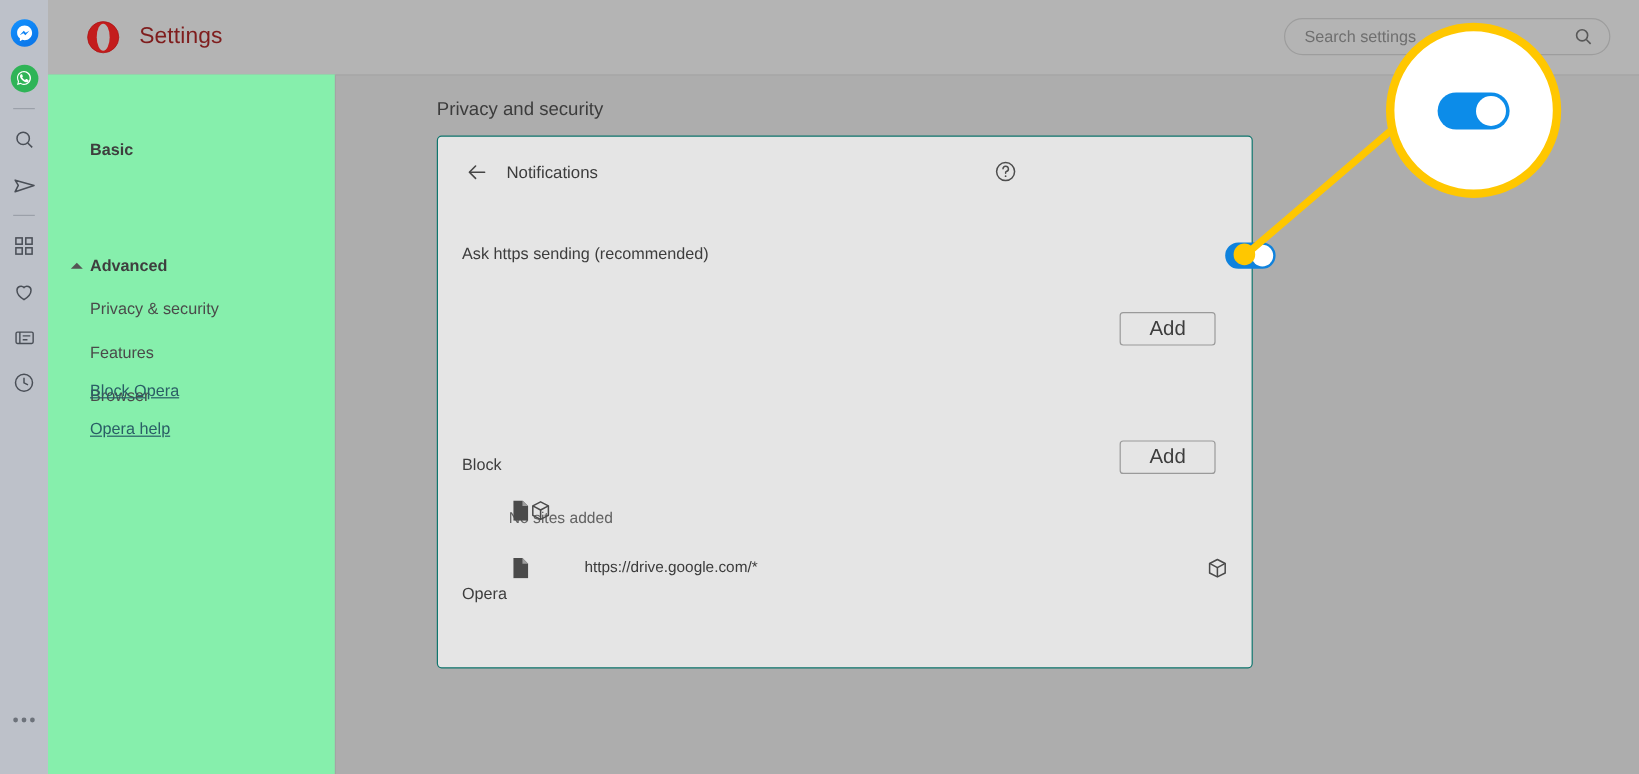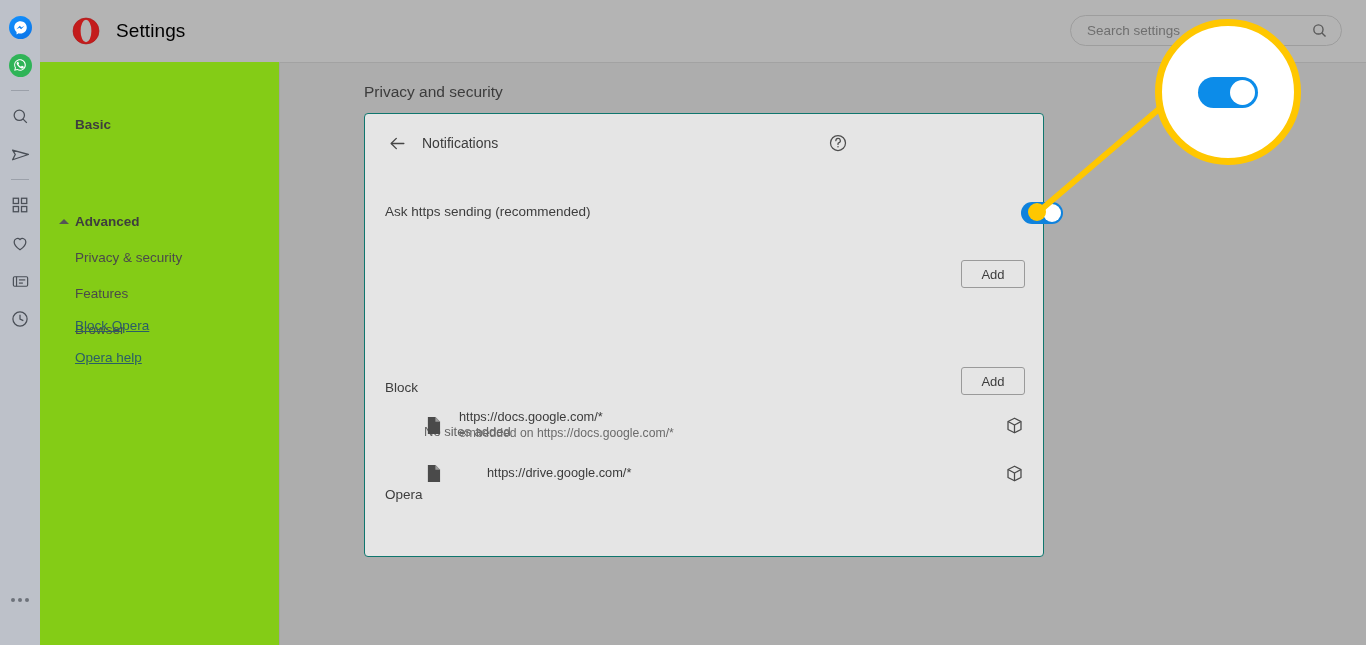--- a/index.html
+++ b/index.html
@@ -72,21 +72,21 @@
     border-bottom: 1px solid #a2a2a2;
     display: flex; align-items: center;
   }
   #opera-logo {
     margin-left: 32px;
     width: 28px; height: 28px;
   }
   #page-title {
     margin-left: 16px;
     font-size: 19px;
-    color: #000000;
+    color: #7f1d1d;
     letter-spacing: 0.1px;
   }
   #header-search {
     position: absolute;
     right: 24px; top: 15px;
     width: 272px; height: 31px;
     border: 1px solid #9d9d9d;
     border-radius: 16px;
     display: flex; align-items: center;
     box-sizing: border-box;
@@ -99,21 +99,21 @@
     color: #6f6f6f;
     flex: 1;
   }
   #header-search .sicon { margin-right: 13px; color:#585858; display:flex; }
 
   
   #nav-col {
     position: absolute;
     left: 0; top: 62px;
     width: 239px; height: 583px;
-    background: #84cc16;
+    background: #86efac;
     border-right: 1px solid #a4a4a4;
     text-align: center;
   }
   .nav-item {
     position: absolute;
     left: 35px;
     font-size: 13.5px;
     color: #4a4a4a;
     white-space: nowrap;
   }
@@ -195,27 +195,27 @@
 
   #no-sites {
     position: absolute;
     left: 59px; top: 310px;
     font-size: 13px;
     color: #636363;
   }
 
   .add-btn {
     position: absolute;
-    right: 18px;
-    width: 64px; height: 28px;
+    right: 30px;
+    width: 80px; height: 28px;
     border: 1px solid #9a9a9a;
     border-radius: 3px;
     background: transparent;
     font-family: "Liberation Sans", sans-serif;
-    font-size: 13px;
+    font-size: 17px;
     color: #3d3d3d;
     cursor: pointer;
     padding: 0;
   }
   #block-add { top: 146px; }
   #allow-add { top: 253px; }
 
   .site-row {
     position: absolute;
     left: 0; right: 0;
@@ -459,24 +459,20 @@
     <div class="row-label" id="allow-label">Opera</div>
     <button class="add-btn" id="allow-add">Add</button>
 
     <div class="site-row" id="site-row-0">
       <span class="site-doc-icon">
         <svg width="15" height="17" viewBox="0 0 16 18" fill="#4a4a4a">
           <path d="M2 0h8l5 5v13H2z"></path>
           <path d="M10 0l5 5h-5z" fill="#9d9d9d"></path>
         </svg>
       </span>
-      <span class="site-text">
-        <span class="site-url">https://docs.google.com/*</span>
-        <span class="site-sub">embedded on https://docs.google.com/*</span>
-      </span>
       <span class="site-cube-icon">
         <svg width="19" height="19" viewBox="0 0 24 24" fill="none" stroke="#4a4a4a" stroke-width="1.6" stroke-linejoin="round">
           <path d="M12 2.8 20.2 7v10L12 21.2 3.8 17V7z"></path>
           <path d="M3.8 7 12 11.4 20.2 7"></path>
           <line x1="12" y1="11.4" x2="12" y2="21.2"></line>
         </svg>
       </span>
     </div>
 
     <div class="site-row" id="site-row-1">

